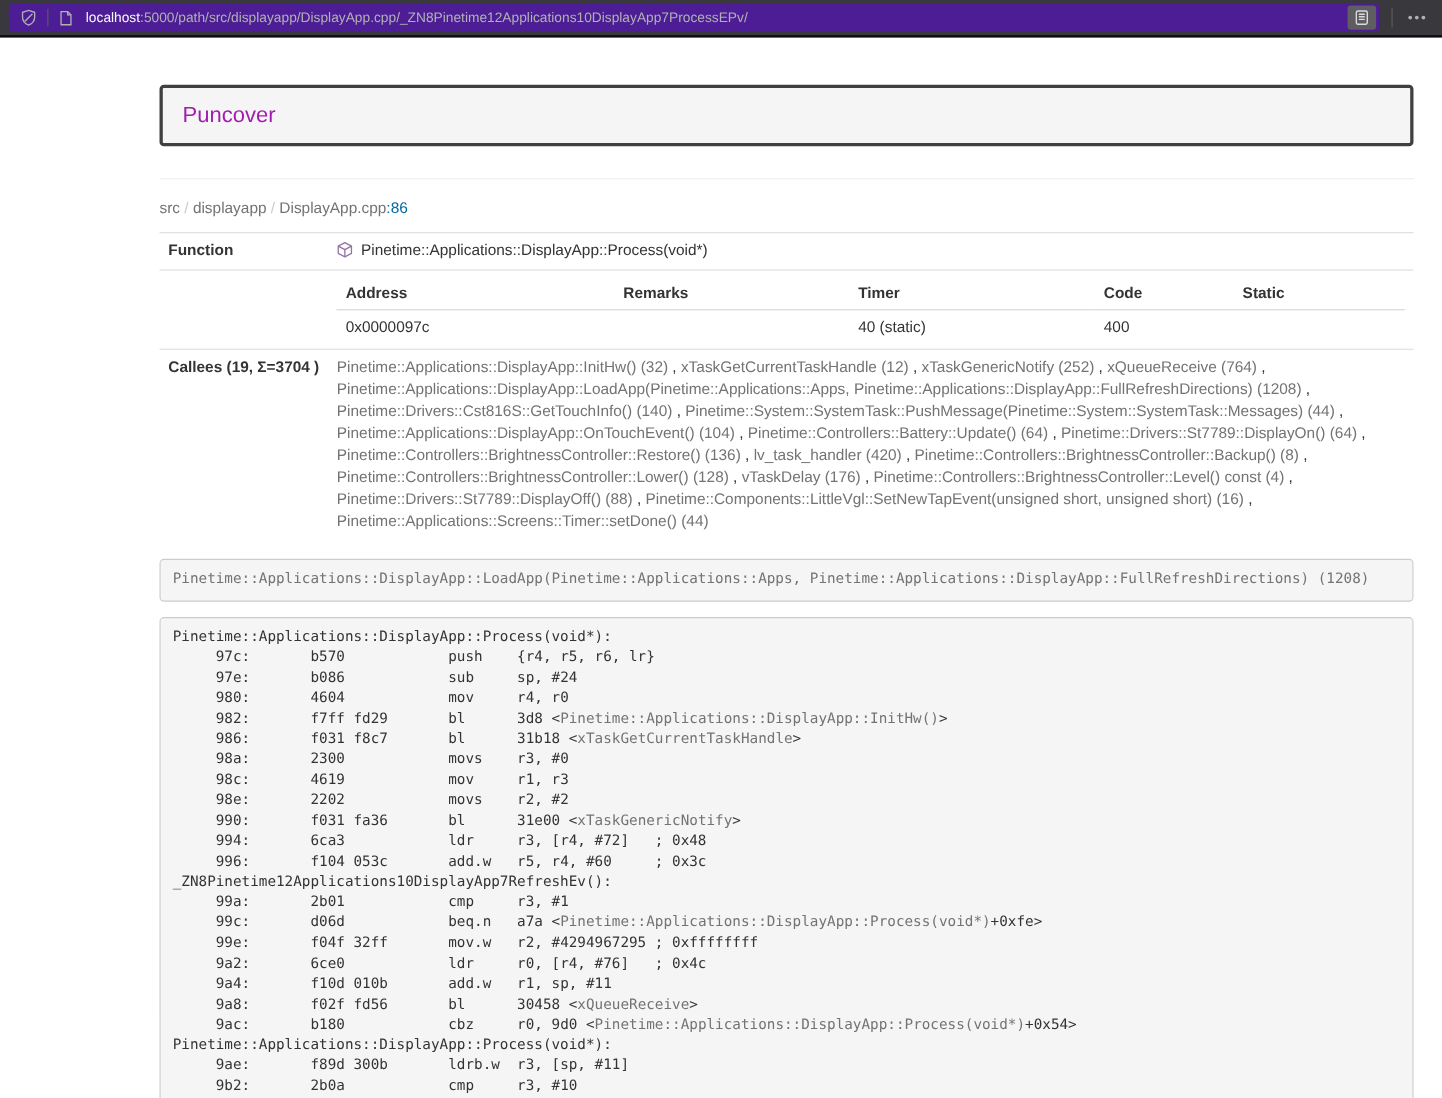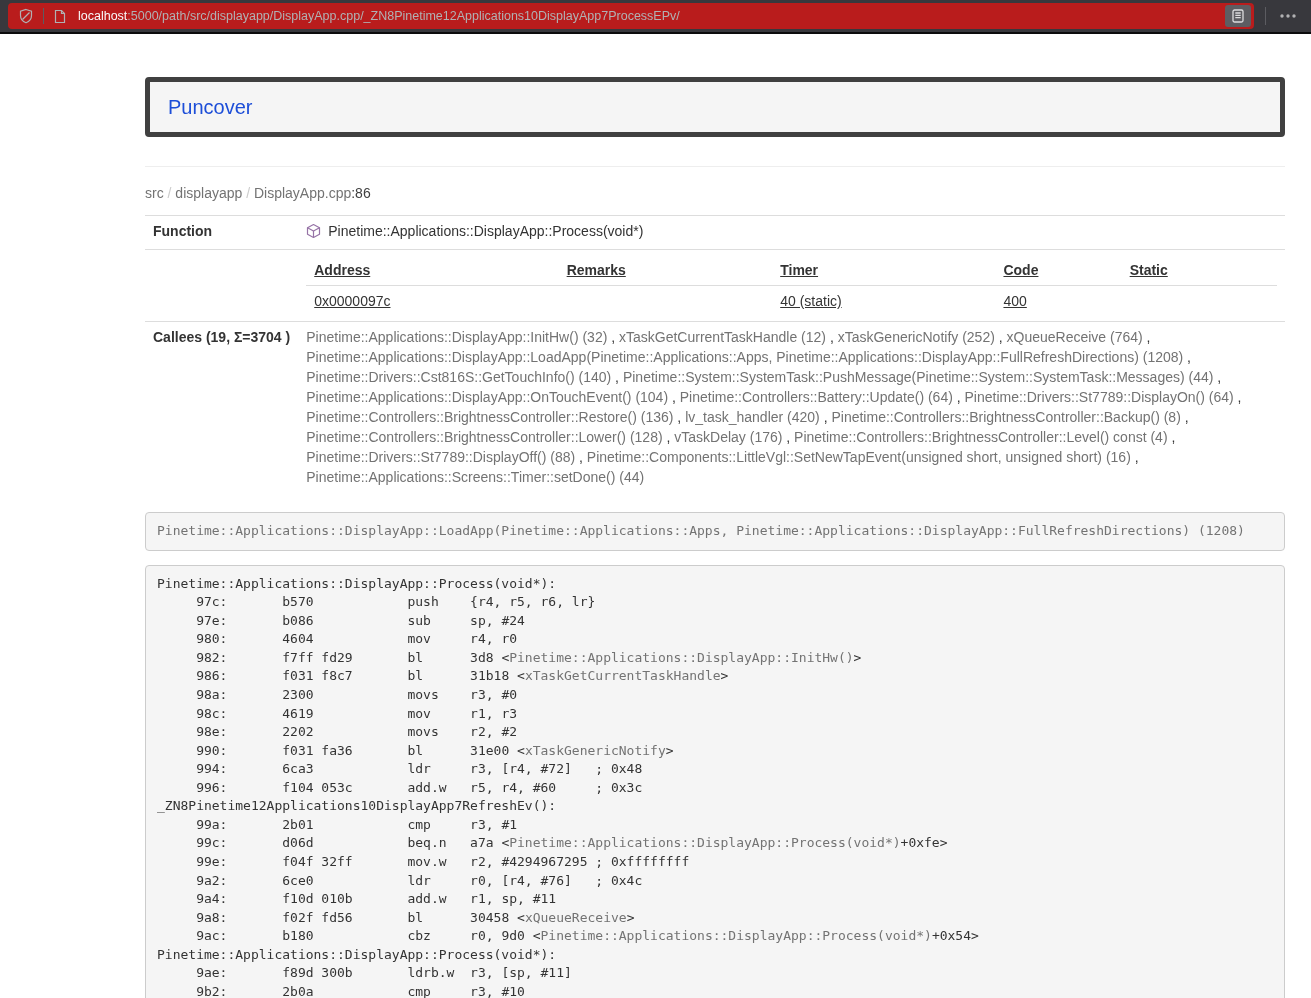--- a/index.html
+++ b/index.html
@@ -9,56 +9,56 @@
     background:#fff;
     font-family:"Liberation Sans", sans-serif;
     color:#333;
   }
   
   .topbar {
     height:34px; background:#38383d; border-bottom:2px solid #0b0b0d;
     display:flex; align-items:center; padding:0 8px;
   }
   .urlbar {
-    flex:1; height:26px; background:#b91c1c; border-radius:4px;
+    flex:1; height:26px; background:#4c1d95; border-radius:4px;
     display:flex; align-items:center; padding:0 3px 0 6px; min-width:0;
   }
   .ub-icon { display:flex; align-items:center; padding:0 4px; }
   .ub-divider { width:1px; height:16px; background:#5c5c61; margin:0 5px; }
   .url-text {
     flex:1; margin-left:7px; font-size:12.5px; color:#b1b1b3;
     white-space:nowrap; overflow:hidden; min-width:0;
   }
   .url-host { color:#f9f9fa; }
   .reader-btn {
     background:#5d5d62; border-radius:3px; width:26px; height:22px;
     display:flex; align-items:center; justify-content:center; margin-left:8px;
   }
   .tb-divider { width:1px; height:18px; background:#5c5c61; margin:0 11px; }
   .menu-dots { display:flex; align-items:center; padding:0 6px 0 2px; }
   
   .content { margin:43px 0 0 145px; width:1140px; }
   .panel {
-    background:#f5f5f5; border:5px solid #404040; border-radius:4px;
-    padding:13px 18px; font-size:20px; line-height:24px; color:#1d4ed8;
+    background:#f5f5f5; border:3px solid #404040; border-radius:4px;
+    padding:13px 18px; font-size:20px; line-height:24px; color:#a21caf;
   }
   hr.sep { border:0; border-top:1px solid #eee; margin:29px 0 0 0; }
   .crumbs { margin:16px 0 12px 0; font-size:14px; line-height:20px; }
   a { color:#737373; text-decoration:none; }
   .bc-sep { color:#ccc; }
-  .bc-line { color:#404040; }
+  .bc-line { color:#0369a1; }
   
   table.main { width:100%; border-collapse:collapse; font-size:14px; color:#333; }
   table.main > tbody > tr > th,
   table.main > tbody > tr > td {
     border-top:1px solid #ddd; padding:5px 8px; text-align:left;
     vertical-align:top; line-height:20px; font-size:14px;
   }
   th.rowlabel { width:150px; font-weight:bold; white-space:nowrap;margin-top:42px; }
-  td.nopad { padding:0;text-decoration:underline; }
+  td.nopad { padding:0; }
   table.inner { width:100%; border-collapse:collapse; }
   table.inner th {
     padding:5px 8px; border-bottom:1px solid #ddd; font-weight:bold;
     text-align:left; line-height:20px; font-size:14px;
   }
   table.inner td { padding:5px 8px; line-height:20px; font-size:14px; }
   .cube-icon { display:inline-block; vertical-align:-3px; margin-right:7px; }
   
   .codebox {
     background:#f5f5f5; border:1px solid #ccc; border-radius:4px;

